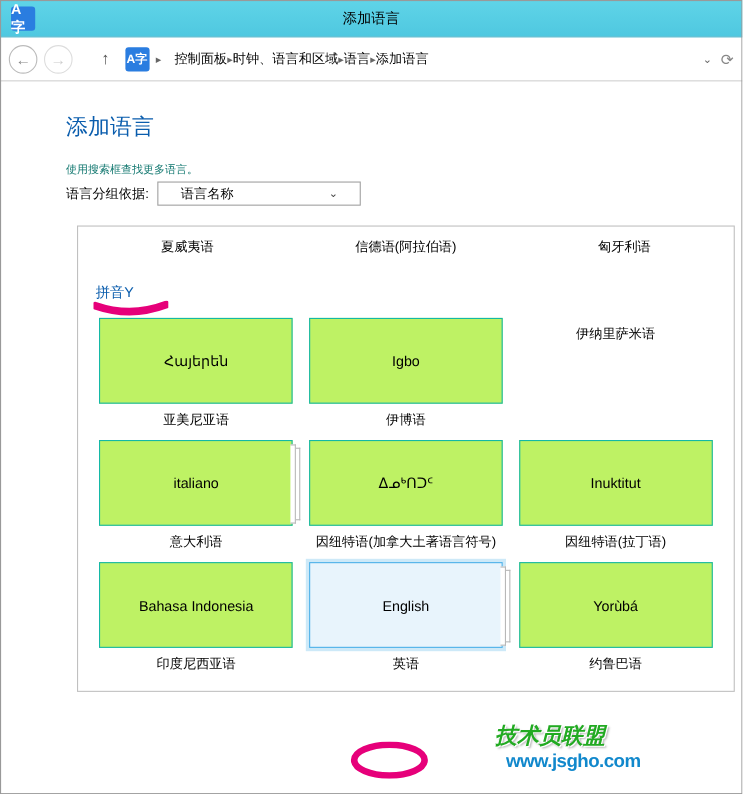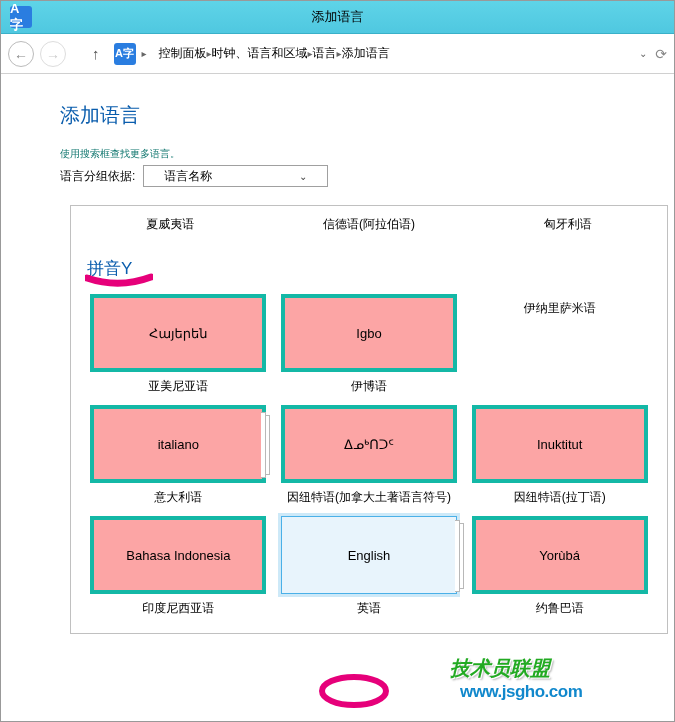--- a/index.html
+++ b/index.html
@@ -25,26 +25,26 @@
   .help-text { font-size: 10px; color: #0f766e; margin-bottom: 4px; }
   .group-row { display: flex; align-items: center; gap: 8px; font-size: 12px; margin-bottom: 18px; }
   .dropdown { border: 1px solid #a0a0a0; background: #fff; height: 22px; width: 185px; padding: 0 20px; display: flex; align-items: center; justify-content: space-between; cursor: pointer; }
   .dropdown .dd-arrow { font-size: 10px; color: #444; }
   
   .list-frame { border: 1px solid #c0c0c0; margin-left: 10px; width: 598px; padding: 0; }
   
   .prev-row { display: flex; justify-content: space-around; padding: 10px 0 8px; font-size: 12px; color: #000; }
   .prev-row span { text-align: center; width: 33%; cursor: pointer; }
   
-  .section-label { color: #0a5dad; font-size: 17px; padding: 16px 0 4px 16px; position: relative; }
+  .section-label { color: #0a5dad; font-size: 13px; padding: 16px 0 4px 16px; position: relative; }
   .annot1 { position: absolute; left: 14px; top: 32px; width: 68px; height: 18px; }
   
   .grid { display: grid; grid-template-columns: repeat(3, 1fr); gap: 10px 12px; padding: 10px 18px 16px; }
   .tile-wrap { display: flex; flex-direction: column; align-items: center; }
-  .tile { border: 4px solid #14b8a6; width: 176px; height: 78px; display: flex; align-items: center; justify-content: center; font-size: 13px; color: #000; cursor: pointer; position: relative; background: #fca5a5; }
+  .tile { border: 1px solid #14b8a6; width: 176px; height: 78px; display: flex; align-items: center; justify-content: center; font-size: 13px; color: #000; cursor: pointer; position: relative; background: #bef264; }
   .tile.stacked::after { content: ""; position: absolute; right: -4px; top: 3px; width: 4px; height: calc(100% - 6px); border-right: 1px solid #b8b8b8; border-top: 1px solid #b8b8b8; border-bottom: 1px solid #b8b8b8; background: #fff; }
   .tile.stacked::before { content: ""; position: absolute; right: -8px; top: 6px; width: 4px; height: calc(100% - 12px); border-right: 1px solid #b8b8b8; border-top: 1px solid #b8b8b8; border-bottom: 1px solid #b8b8b8; background: #fff; }
   .tile.selected { border: 1px solid #4ab0e8; background: #e8f4fc; box-shadow: 0 0 0 3px #cde9f8; }
   .tile-label { font-size: 12px; text-align: center; margin-top: 6px; max-width: 180px; }
   
   .annot2 { position: absolute; left: 316px; top: 674px; width: 76px; height: 34px; pointer-events: none; }
   
   .watermark1 { position: absolute; left: 450px; top: 655px; font-size: 20px; font-weight: bold; font-style: italic; color: #22aa22; text-shadow: 1px 1px 0 #fff, 2px 2px 2px rgba(0,0,0,.3); pointer-events: none; }
   .watermark2 { position: absolute; left: 460px; top: 682px; font-size: 17px; font-weight: bold; color: #1188cc; text-shadow: 1px 1px 0 #fff; pointer-events: none; letter-spacing: -0.5px; }
   

